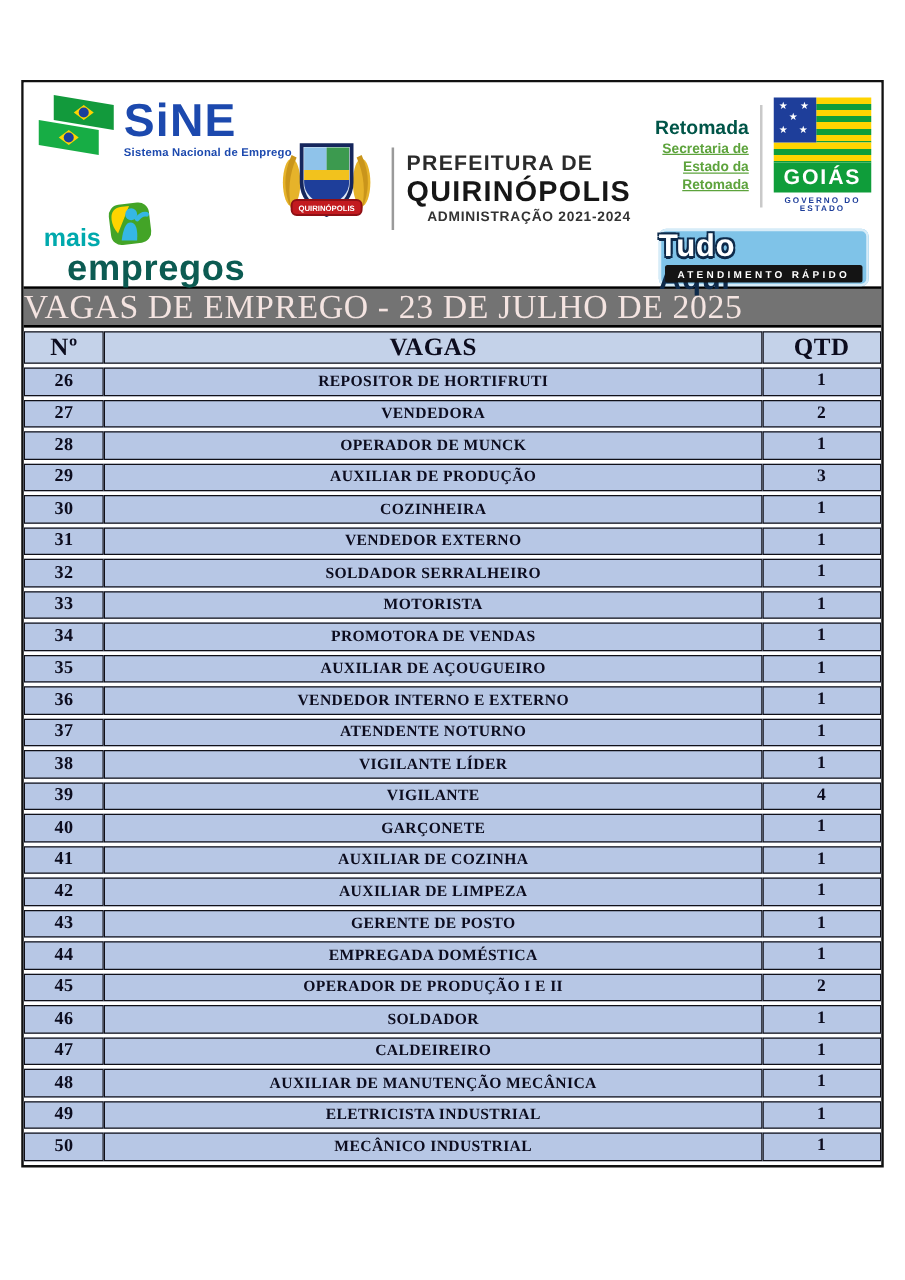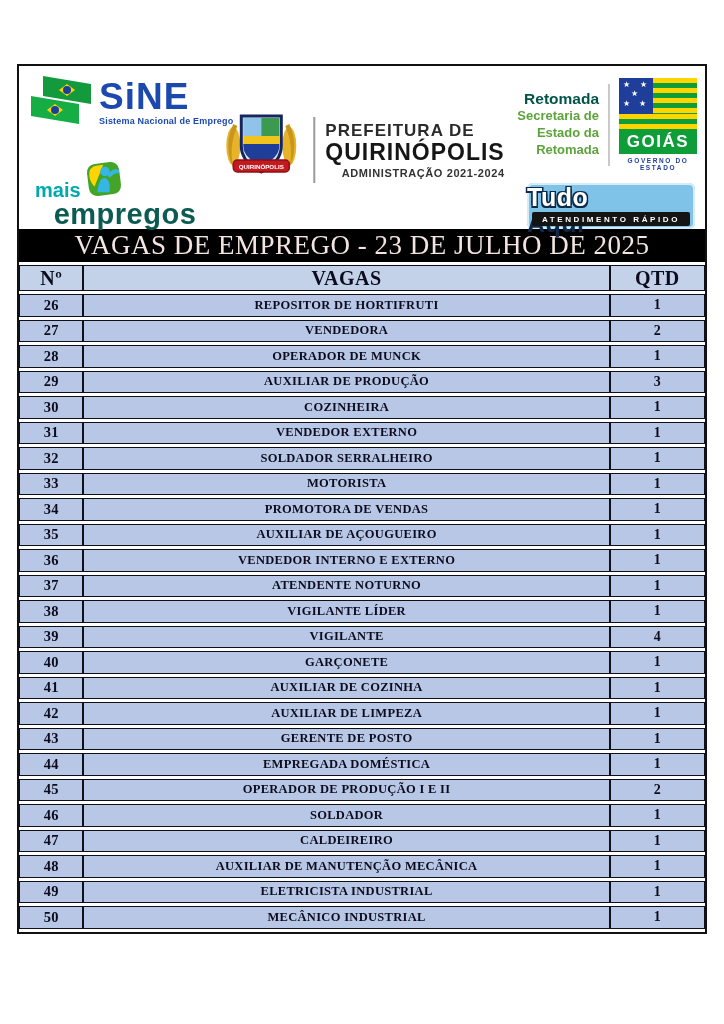--- a/index.html
+++ b/index.html
@@ -27,21 +27,21 @@
   .pref-divider{width:2px;height:66px;background:#9a9a9a;}
   .pref-text{display:flex;flex-direction:column;}
   .pref-l1{font-size:17px;font-weight:800;color:#2b2b2b;letter-spacing:1px;line-height:1.15;}
   .pref-l2{font-size:23px;font-weight:800;color:#161616;letter-spacing:1px;line-height:1.1;}
   .pref-l3{font-size:11px;font-weight:bold;color:#333333;letter-spacing:.6px;margin-top:2px;text-align:right;}
 
   
   .reto-block{position:absolute;right:8px;top:12px;display:flex;align-items:center;gap:9px;}
   .reto-text{display:flex;flex-direction:column;align-items:flex-end;text-align:right;}
   .reto-title{font-size:15.5px;font-weight:800;color:#005548;line-height:1.2;}
-  .reto-sub{font-size:13px;font-weight:bold;color:#5da33c;line-height:1.3;}
+  .reto-sub{font-size:11px;font-weight:bold;color:#5da33c;line-height:1.3;text-decoration:underline;}
   .reto-divider{width:2px;height:82px;background:#c9c9c9;}
   .goias{width:78px;display:flex;flex-direction:column;}
   .goias-flag{display:grid;grid-template-columns:34px 1fr;grid-template-rows:36px 16px;}
   .goias-stars{background:#1e3e9a;position:relative;}
   .goias-stars span{position:absolute;color:#ffffff;font-size:8px;line-height:1;}
   .goias-stripes{background:repeating-linear-gradient(180deg,#ffd400 0 5px,#0f9d3a 5px 10px);}
   .goias-stripes.full{grid-column:1/3;}
   .goias-name{background:#0f9d3a;color:#ffffff;font-weight:800;text-align:center;
               font-size:17px;letter-spacing:1.5px;padding:3px 0 4px;line-height:1;}
   .goias-sub{color:#1e3e9a;font-size:6.5px;font-weight:bold;letter-spacing:1.6px;text-align:center;padding-top:3px;}
@@ -50,22 +50,22 @@
   .tudoaqui{position:absolute;right:10px;top:117px;width:168px;height:46px;background:#7fc3e8;
             border-radius:6px;box-shadow:0 0 0 2px #d7ecf8 inset;}
   .ta-words{display:flex;justify-content:center;align-items:baseline;margin-top:1px;flex-direction:column;}
   .ta-t1{font-size:25px;font-weight:800;color:#ffffff;letter-spacing:.5px;line-height:1.05;
          text-shadow:-1.5px -1.5px 0 #0e2a4a,1.5px -1.5px 0 #0e2a4a,-1.5px 1.5px 0 #0e2a4a,1.5px 1.5px 0 #0e2a4a,0 2px 0 #0e2a4a;}
   .ta-t2{font-size:25px;font-weight:800;color:#0e2a4a;line-height:1.05;letter-spacing:.5px;}
   .ta-bar{position:absolute;left:5px;right:5px;bottom:3px;background:#141414;color:#ffffff;
           font-size:8px;font-weight:bold;letter-spacing:2.6px;text-align:center;padding:2.5px 0;border-radius:2px;}
 
   
-  .banner{border-top:2.5px solid #000000;border-bottom:2.5px solid #000000;background:#000000;
-          color:#f4e4e1;text-align:center;font-family:"Liberation Serif",serif;
+  .banner{border-top:2.5px solid #000000;border-bottom:2.5px solid #000000;background:#737373;
+          color:#f4e4e1;text-align:left;font-family:"Liberation Serif",serif;
           font-size:27px;height:29px;line-height:29px;letter-spacing:.5px;white-space:nowrap;overflow:hidden;}
 
   
   .vac-table{width:100%;border-collapse:separate;border-spacing:0 3px;table-layout:fixed;margin:0;}
   .vac-table col.c-n{width:9.4%;}
   .vac-table col.c-q{width:13.9%;}
   .vac-table th,.vac-table td{border:1.6px solid #101018;background:#b7c7e5;text-align:center;
       font-family:"Liberation Serif",serif;font-weight:bold;color:#0c0c1e;padding:0;overflow:hidden;white-space:nowrap;}
   .vac-table th{height:24px;font-size:20px;background:#c4d2e9;letter-spacing:.5px;}
   .vac-table td{height:20.5px;font-size:12.5px;letter-spacing:.3px;}

